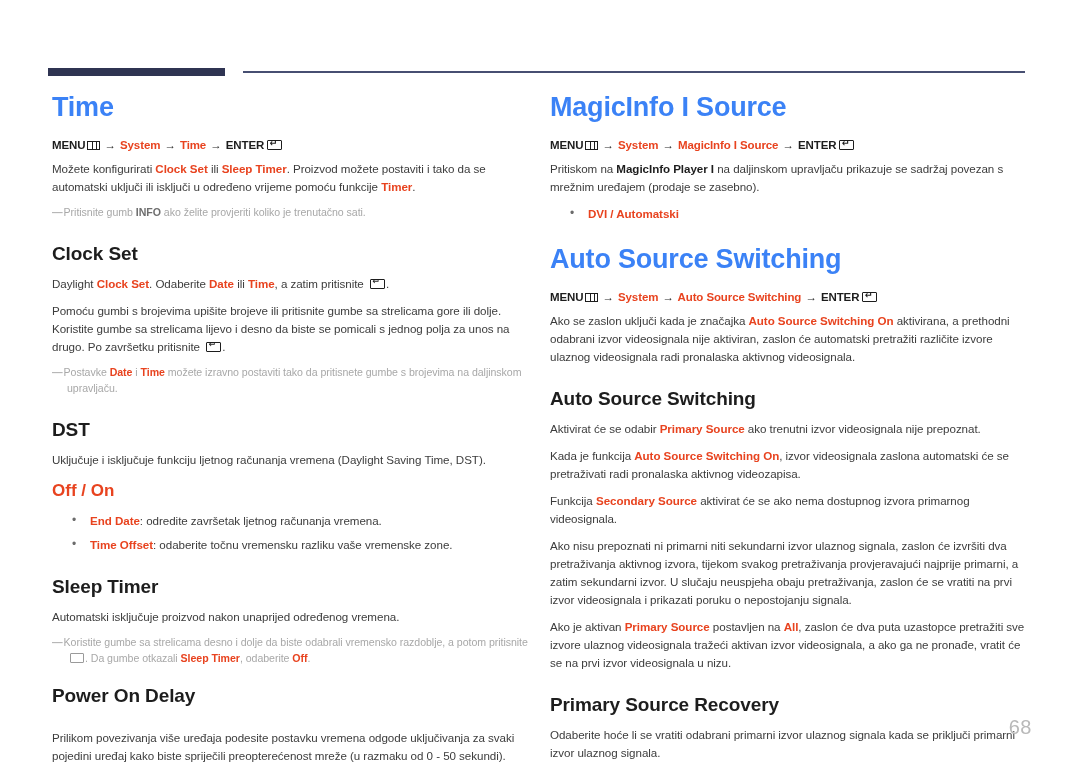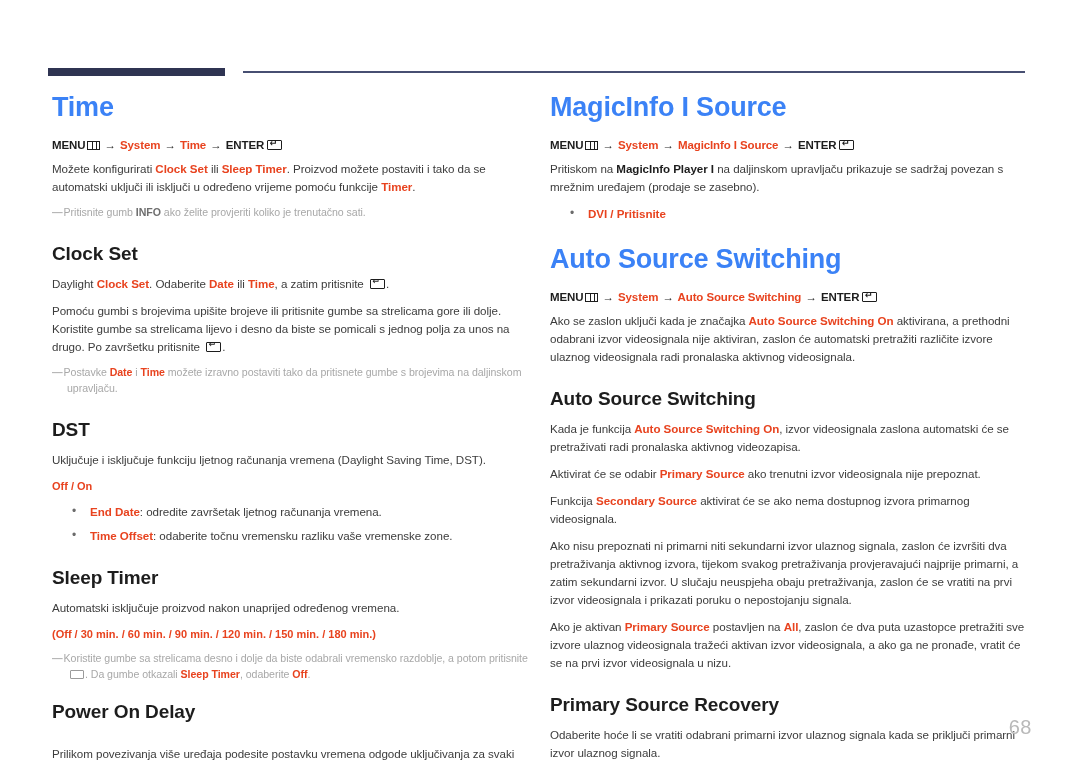--- a/index.html
+++ b/index.html
@@ -123,21 +123,21 @@
     content: "•";
     position: absolute;
     left: 20px;
     top: -1px;
     color: #6b6b6b;
     font-size: 12px;
   }
 
   
   p.options {
-    font-size: 11px;
+    font-size: 17px;
     font-weight: bold;
     color: #e8431f;
     margin: 0 0 9px 0;
     line-height: 1.5;
   }
 
   
   .ico-menu {
     display: inline-block;
     width: 13px;
@@ -245,21 +245,20 @@
 
     <ul class="bullets">
       <li><span class="red">End Date</span><span>: odredite završetak ljetnog računanja vremena.</span></li>
       <li><span class="red">Time Offset</span><span>: odaberite točnu vremensku razliku vaše vremenske zone.</span></li>
     </ul>
 
     <h2 class="section">Sleep Timer</h2>
 
     <p class="body">Automatski isključuje proizvod nakon unaprijed određenog vremena.</p>
 
-    <p class="options">(Off / 30 min. / 60 min. / 90 min. / 120 min. / 150 min. / 180 min.)</p>
 
     <p class="note">
       <span class="dash">―</span><span>Koristite gumbe sa strelicama desno i dolje da biste odabrali vremensko razdoblje, a potom pritisnite </span><span class="ico-enter small"><span class="glyph">↵</span></span><span>. Da gumbe otkazali </span><span class="red">Sleep Timer</span><span>, odaberite </span><span class="red">Off</span><span>.</span>
     </p>
 
     <h2 class="section tight">Power On Delay</h2>
 
     <p class="body">Prilikom povezivanja više uređaja podesite postavku vremena odgode uključivanja za svaki pojedini uređaj kako biste spriječili preopterećenost mreže (u razmaku od 0 - 50 sekundi).</p>
 
   </div>
@@ -276,49 +275,49 @@
       <span class="arrow">→</span>
       <span>ENTER</span><span class="ico-enter"><span class="glyph">↵</span></span>
     </p>
 
 
     <p class="body">
       <span>Pritiskom na </span><span class="bold">MagicInfo Player I</span><span> na daljinskom upravljaču prikazuje se sadržaj povezan s mrežnim uređajem (prodaje se zasebno).</span>
     </p>
 
     <ul class="bullets">
-      <li><span class="red">DVI / Pritisnite</span><span></span></li>
+      <li><span class="red">DVI / Automatski</span><span></span></li>
     </ul>
 
     <h1 class="chapter" style="margin-top:22px;">Auto Source Switching</h1>
 
     <p class="menupath">
       <span>MENU</span><span class="ico-menu"></span><span class="arrow">→</span>
       <span class="red">System</span>
       <span class="arrow">→</span>
       <span class="red">Auto Source Switching</span>
       <span class="arrow">→</span>
       <span>ENTER</span><span class="ico-enter"><span class="glyph">↵</span></span>
     </p>
 
     <p class="body">
       <span>Ako se zaslon uključi kada je značajka </span><span class="red">Auto Source Switching On</span><span> aktivirana, a prethodni odabrani izvor videosignala nije aktiviran, zaslon će automatski pretražiti različite izvore ulaznog videosignala radi pronalaska aktivnog videosignala.</span>
     </p>
 
     <h2 class="section">Auto Source Switching</h2>
 
     <p class="body">
+      <span>Aktivirat će se odabir </span><span class="red">Primary Source</span><span> ako trenutni izvor videosignala nije prepoznat.</span>
+    </p>
+
+    <p class="body">
       <span>Kada je funkcija </span><span class="red">Auto Source Switching On</span><span>, izvor videosignala zaslona automatski će se pretraživati radi pronalaska aktivnog videozapisa.</span>
     </p>
 
     <p class="body">
-      <span>Aktivirat će se odabir </span><span class="red">Primary Source</span><span> ako trenutni izvor videosignala nije prepoznat.</span>
-    </p>
-
-    <p class="body">
       <span>Funkcija </span><span class="red">Secondary Source</span><span> aktivirat će se ako nema dostupnog izvora primarnog videosignala.</span>
     </p>
 
     <p class="body">
       <span>Ako nisu prepoznati ni primarni niti sekundarni izvor ulaznog signala, zaslon će izvršiti dva pretraživanja aktivnog izvora, tijekom svakog pretraživanja provjeravajući najprije primarni, a zatim sekundarni izvor. U slučaju neuspjeha obaju pretraživanja, zaslon će se vratiti na prvi izvor videosignala i prikazati poruku o nepostojanju signala.</span>
     </p>
 
     <p class="body">
       <span>Ako je aktivan </span><span class="red">Primary Source</span><span> postavljen na </span><span class="red">All</span><span>, zaslon će dva puta uzastopce pretražiti sve izvore ulaznog videosignala tražeći aktivan izvor videosignala, a ako ga ne pronađe, vratit će se na prvi izvor videosignala u nizu.</span>
     </p>

